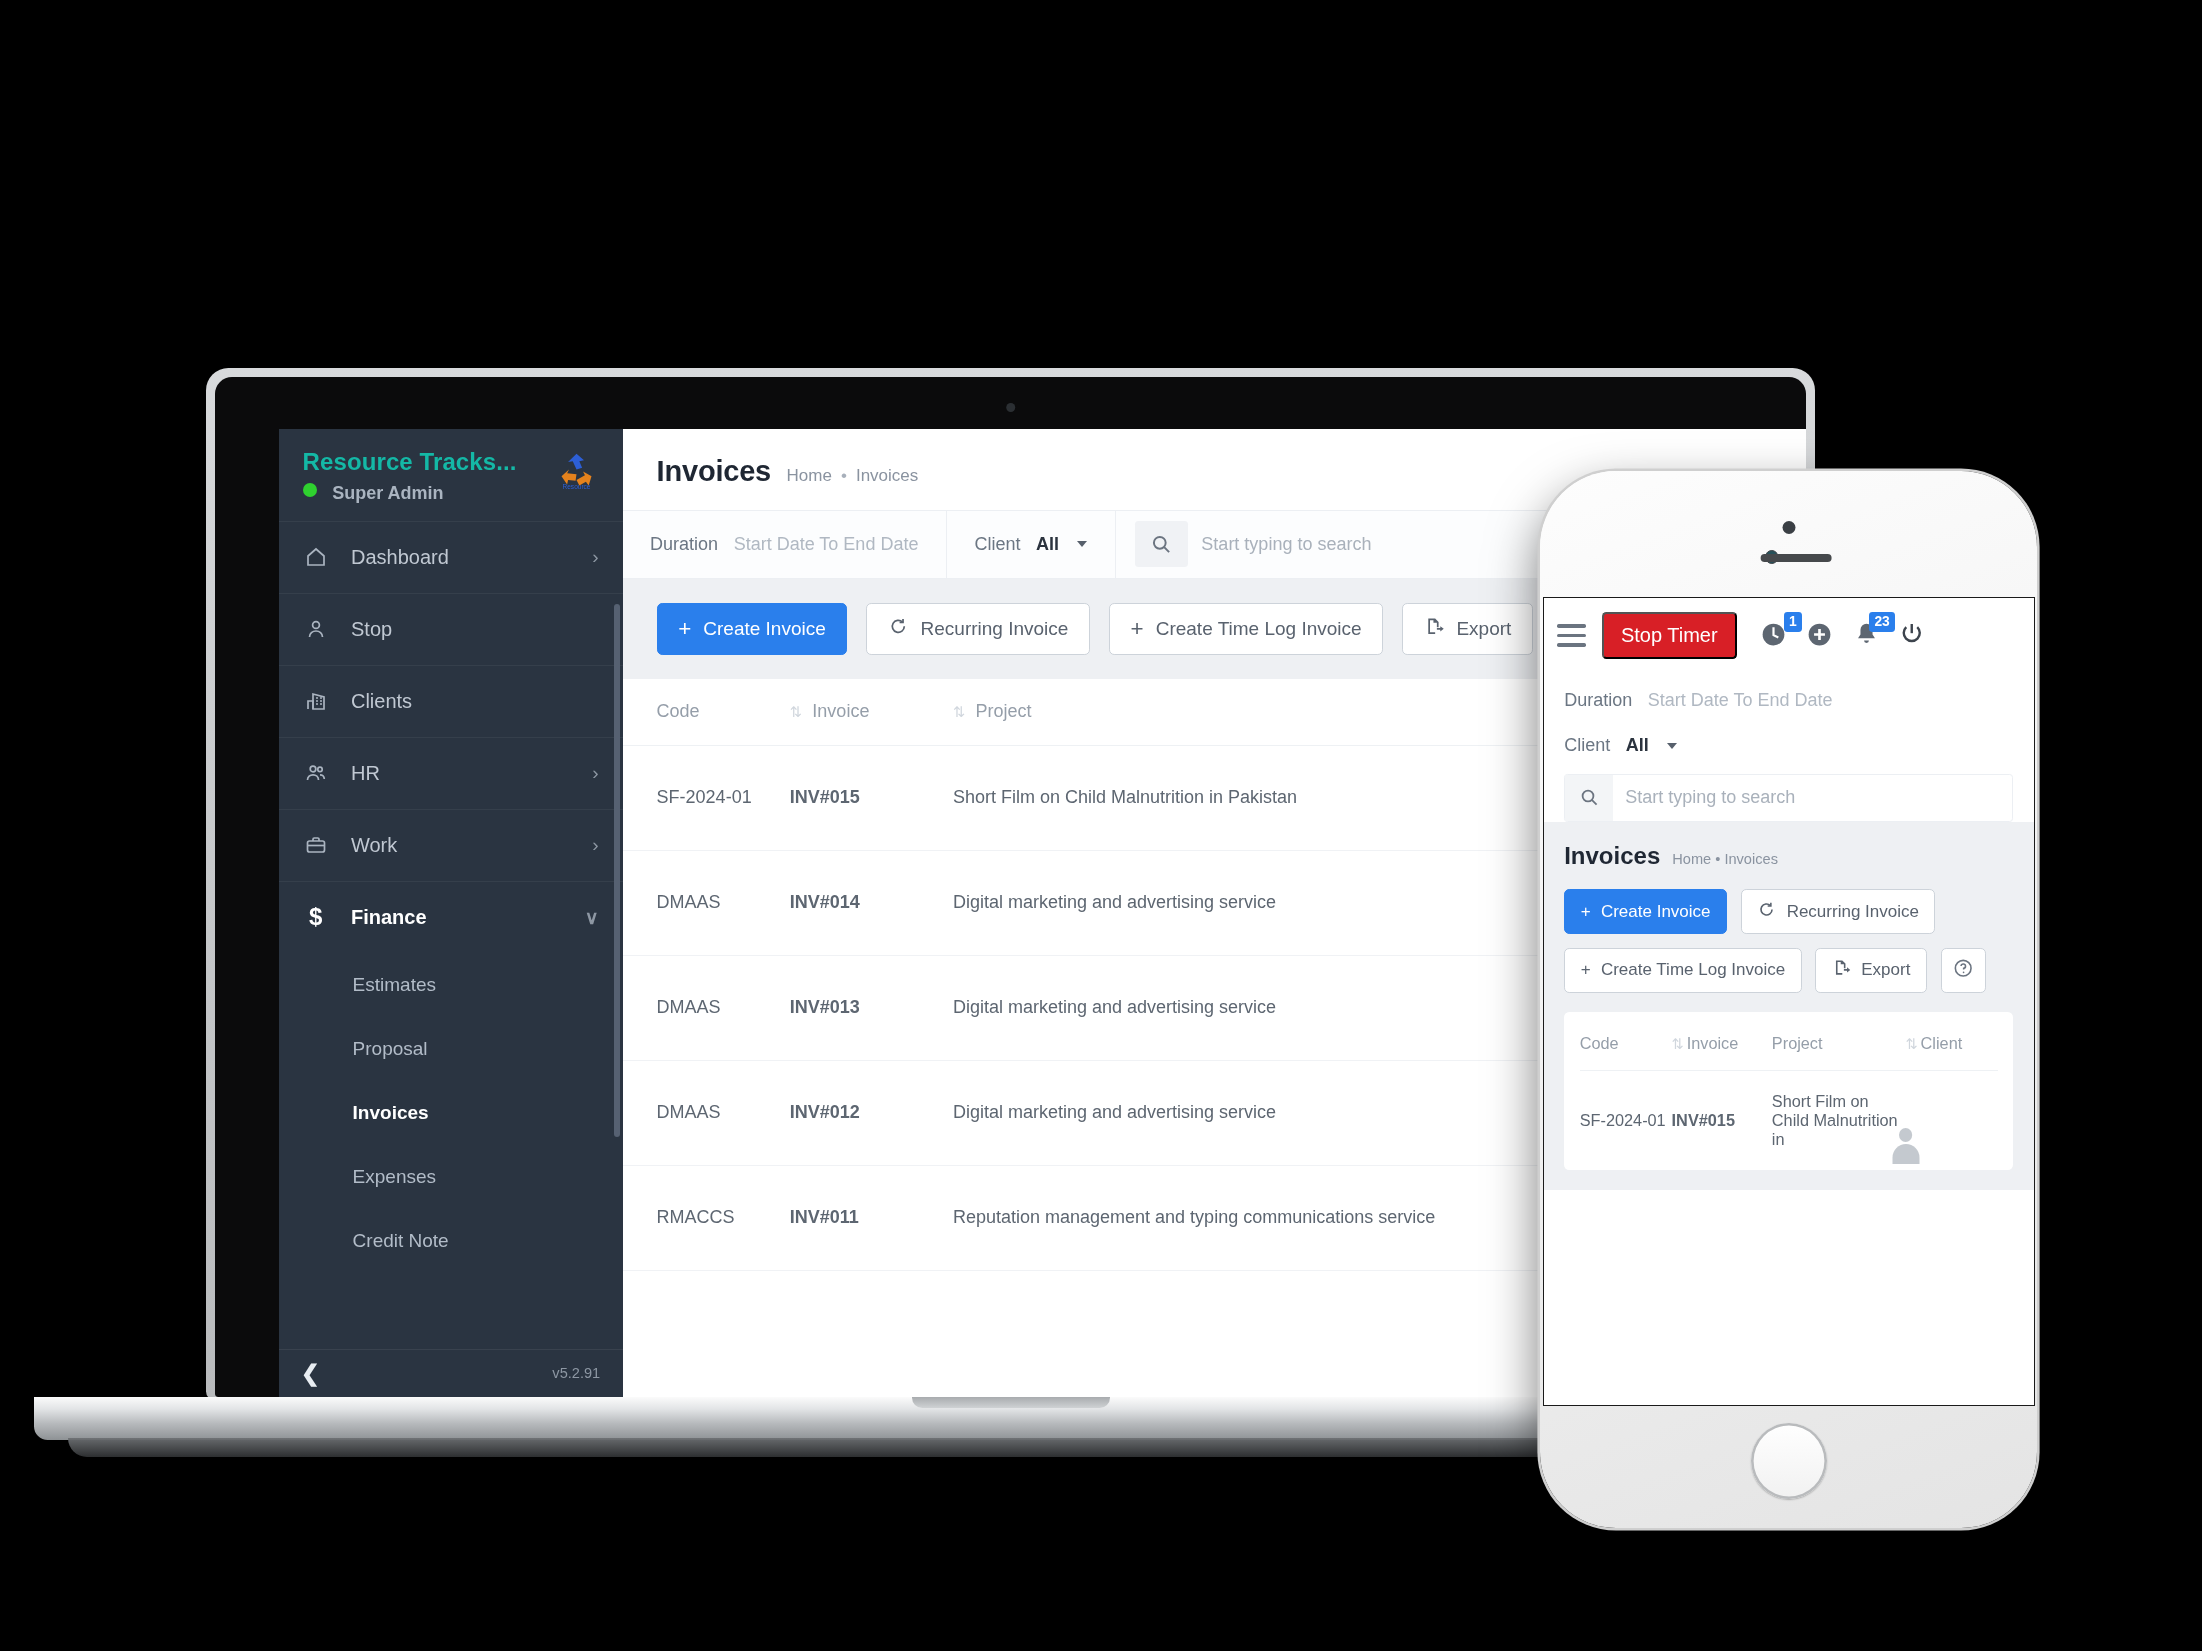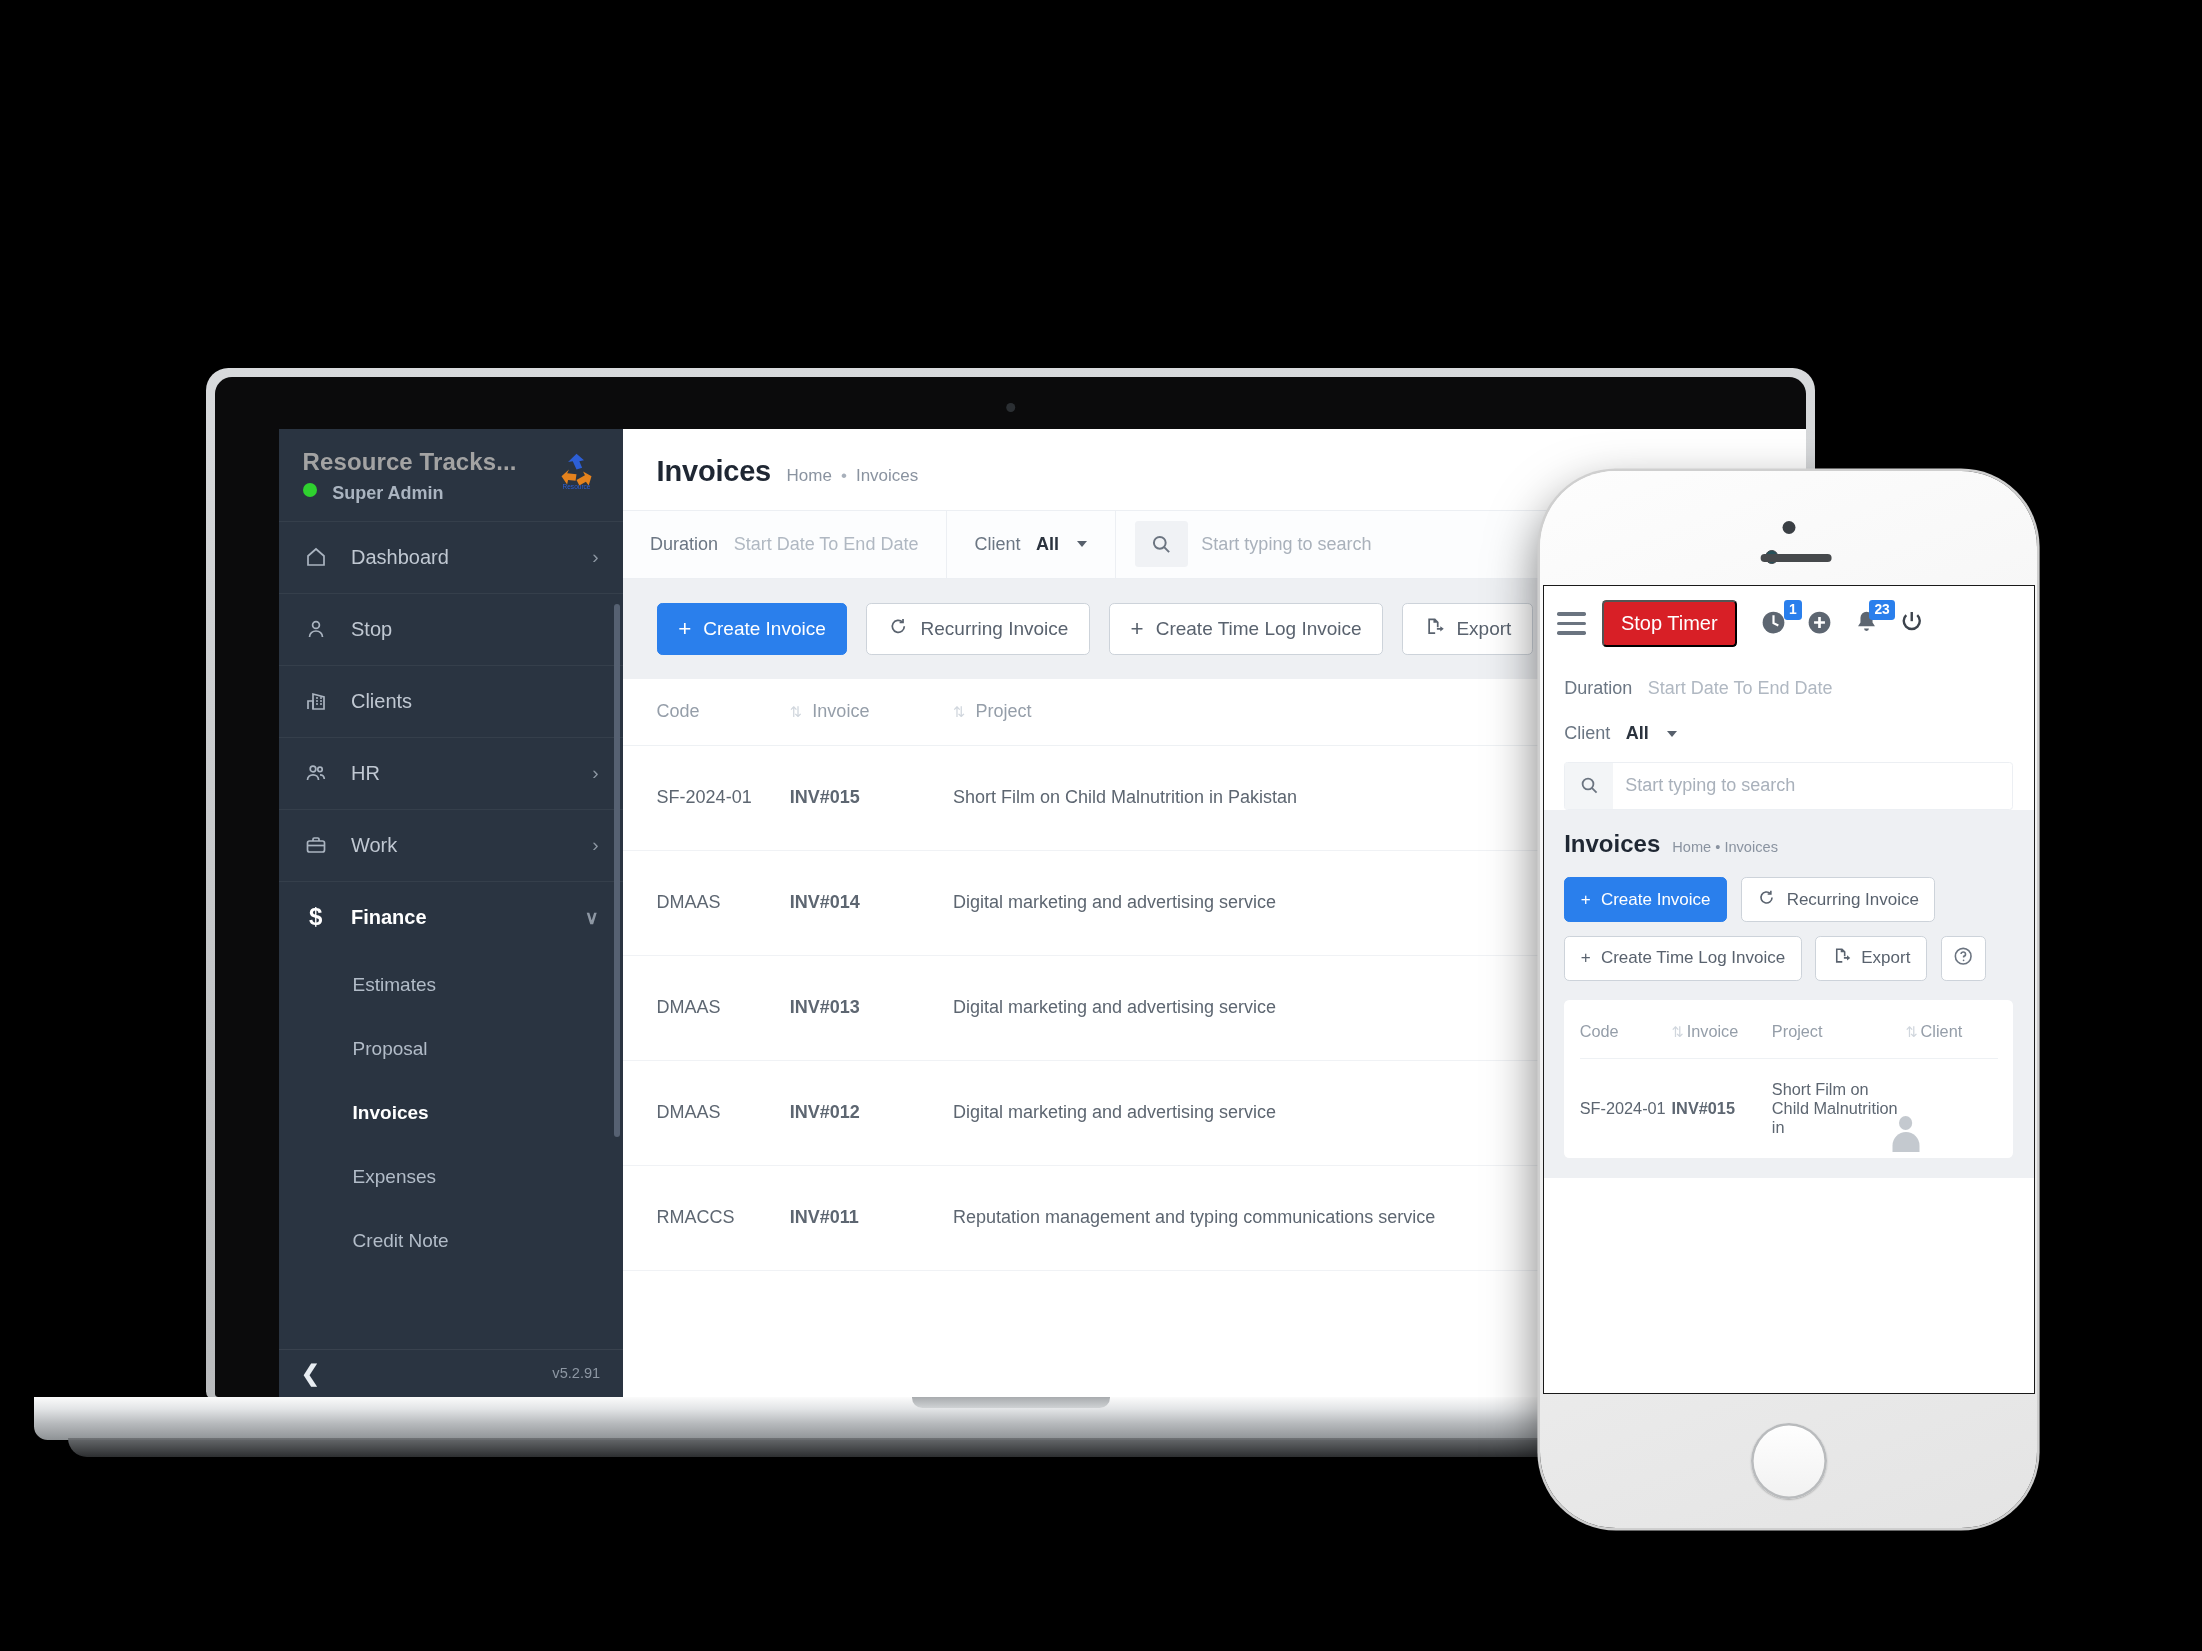--- a/index.html
+++ b/index.html
@@ -50,21 +50,21 @@
     background: linear-gradient(180deg,#6d7073 0%, #2f3133 100%);
     border-radius: 0 0 22.4px 22.4px; opacity:.95;
   }
 
   
   .sidebar {
     width: 344px; flex: 0 0 344px; background: #2a3441; color: #cfd6de;
     display:flex; flex-direction: column; position: relative;
   }
   .sb-brand { padding: 19px 24px 17px 24px; display:flex; align-items:flex-start; justify-content:space-between; }
-  .sb-brand-title { font-size: 24px; font-weight: 700; color: #a3a3a3; letter-spacing:0.1px; line-height:1.15;}
+  .sb-brand-title { font-size: 24px; font-weight: 700; color: #14b8a6; letter-spacing:0.1px; line-height:1.15;}
   .sb-brand-role { display:flex; align-items:flex-start; gap:15px; margin-top: 7.7px; font-weight: bold; }
   .dot-online { width: 14.6px; height:14.6px; border-radius:50%; background:#2fd12f; }
   .sb-role-text { font-size: 18px; color:#aab4c0; }
   .sb-logo { width: 45px; height: 45px; position: relative; flex:0 0 45px; }
   .sb-logo svg { width:100%; height:100%; display:block;}
 
   .sb-nav { flex:1; overflow: hidden; position: relative; }
   .sb-item {
     display:flex; align-items:center; gap: 22.4px;
     padding: 0 24px; height: 72px;
@@ -154,21 +154,21 @@
   .ph-cam { position:absolute; left:50%; top:50px; transform:translateX(-50%); width:13px;height:13px;border-radius:50%; background:#3a3f44;}
   .ph-speaker { position:absolute; left:50%; top:83px; transform:translateX(-40%); width:71px;height:7.7px;border-radius:5.2px; background:#46494c;}
   .ph-sensor { position:absolute; left:50%; top:79px; transform:translateX(-172%); width:13.8px;height:13.8px;border-radius:50%; background:#27515a; border:1.7px solid #3f4246;}
   .ph-home {
     position:absolute; left:50%; bottom:29px; transform:translateX(-50%);
     width: 76px; height:76px; border-radius:50%;
     background: linear-gradient(180deg,#ffffff,#f1f1f1);
     box-shadow: inset 0 0 0 2.6px #b9bbbd, 0 0.9px 1.7px rgba(0,0,0,.25);
   }
   .ph-screen {
-    position:absolute; left: 2.6px; top: 114px; width: 492px; height: 809px;
+    position:absolute; left: 2.6px; top: 126px; width: 492px; height: 809px;
     background:#fff; overflow:hidden; border:0.9px solid #1a1a1a;
   }
   .ph-topbar { display:flex; align-items:center; gap: 15.5px; padding: 13.8px 13.8px; background:#fff;}
   .burger { width:29px;height:22.4px; display:flex;flex-direction:column;justify-content:space-between; flex:0 0 29px;}
   .burger i { display:block;height:3.4px;background:#6b7480;border-radius:1.7px;}
   .stop-timer { background:#d81f26; color:#fff; font-size:20px; padding: 10.3px 17px; border-radius:4.3px; font-weight:400; white-space:nowrap;}
   .ph-icons { display:flex; align-items:center; gap: 15.5px; margin-left: 6.9px;}
   .ico-wrap { position:relative; width:31px;height:31px; }
   .badge {
     position:absolute; right:-12px; top:-8.6px; background:#2a7fec; color:#fff;

